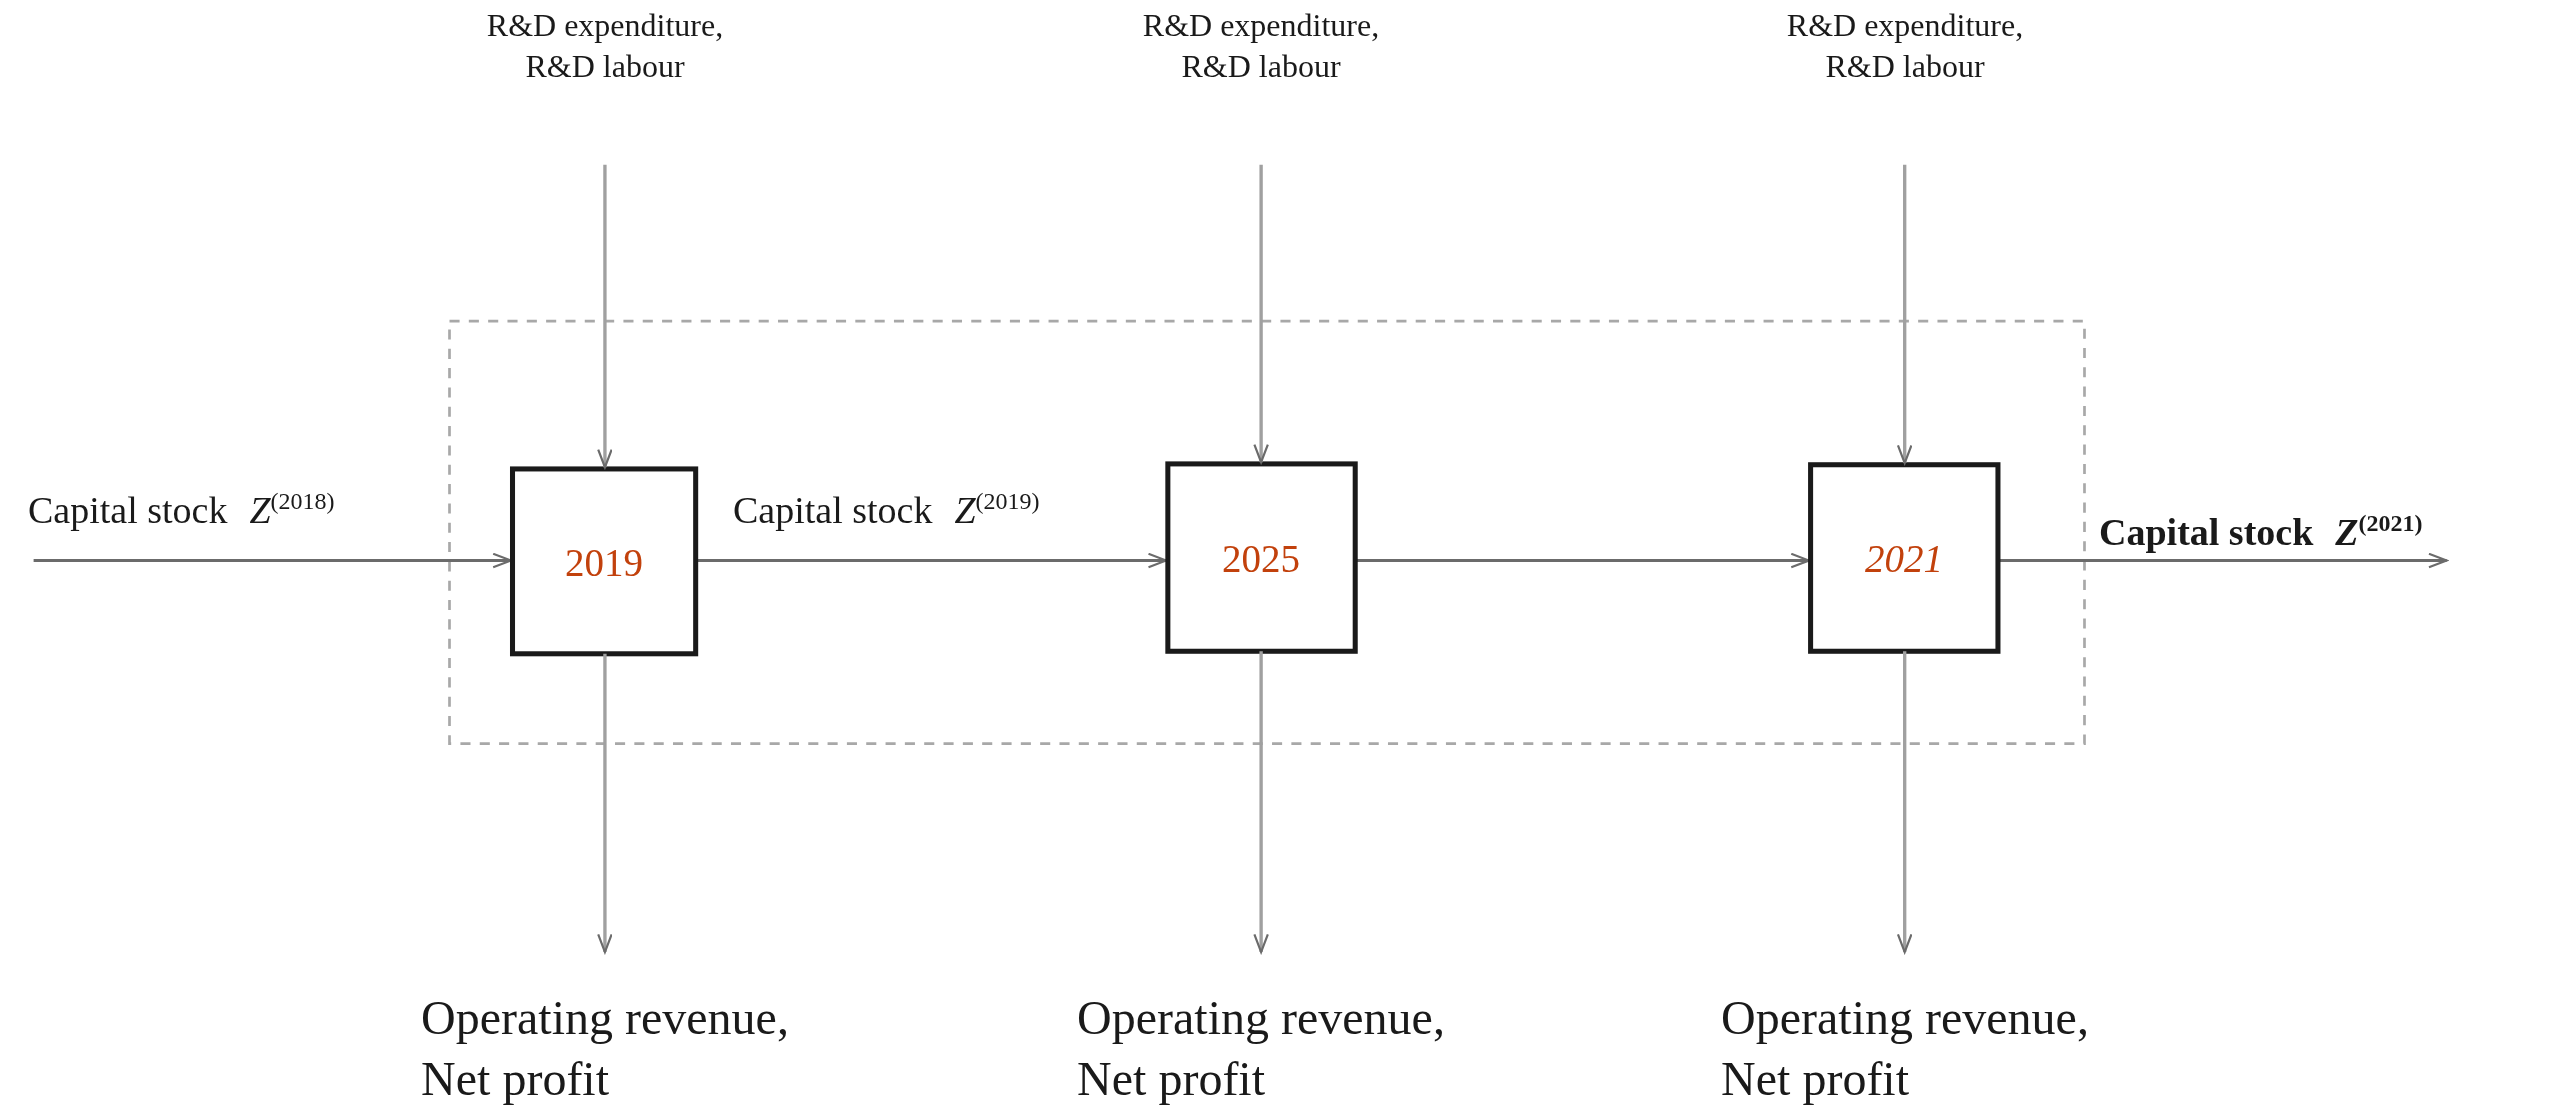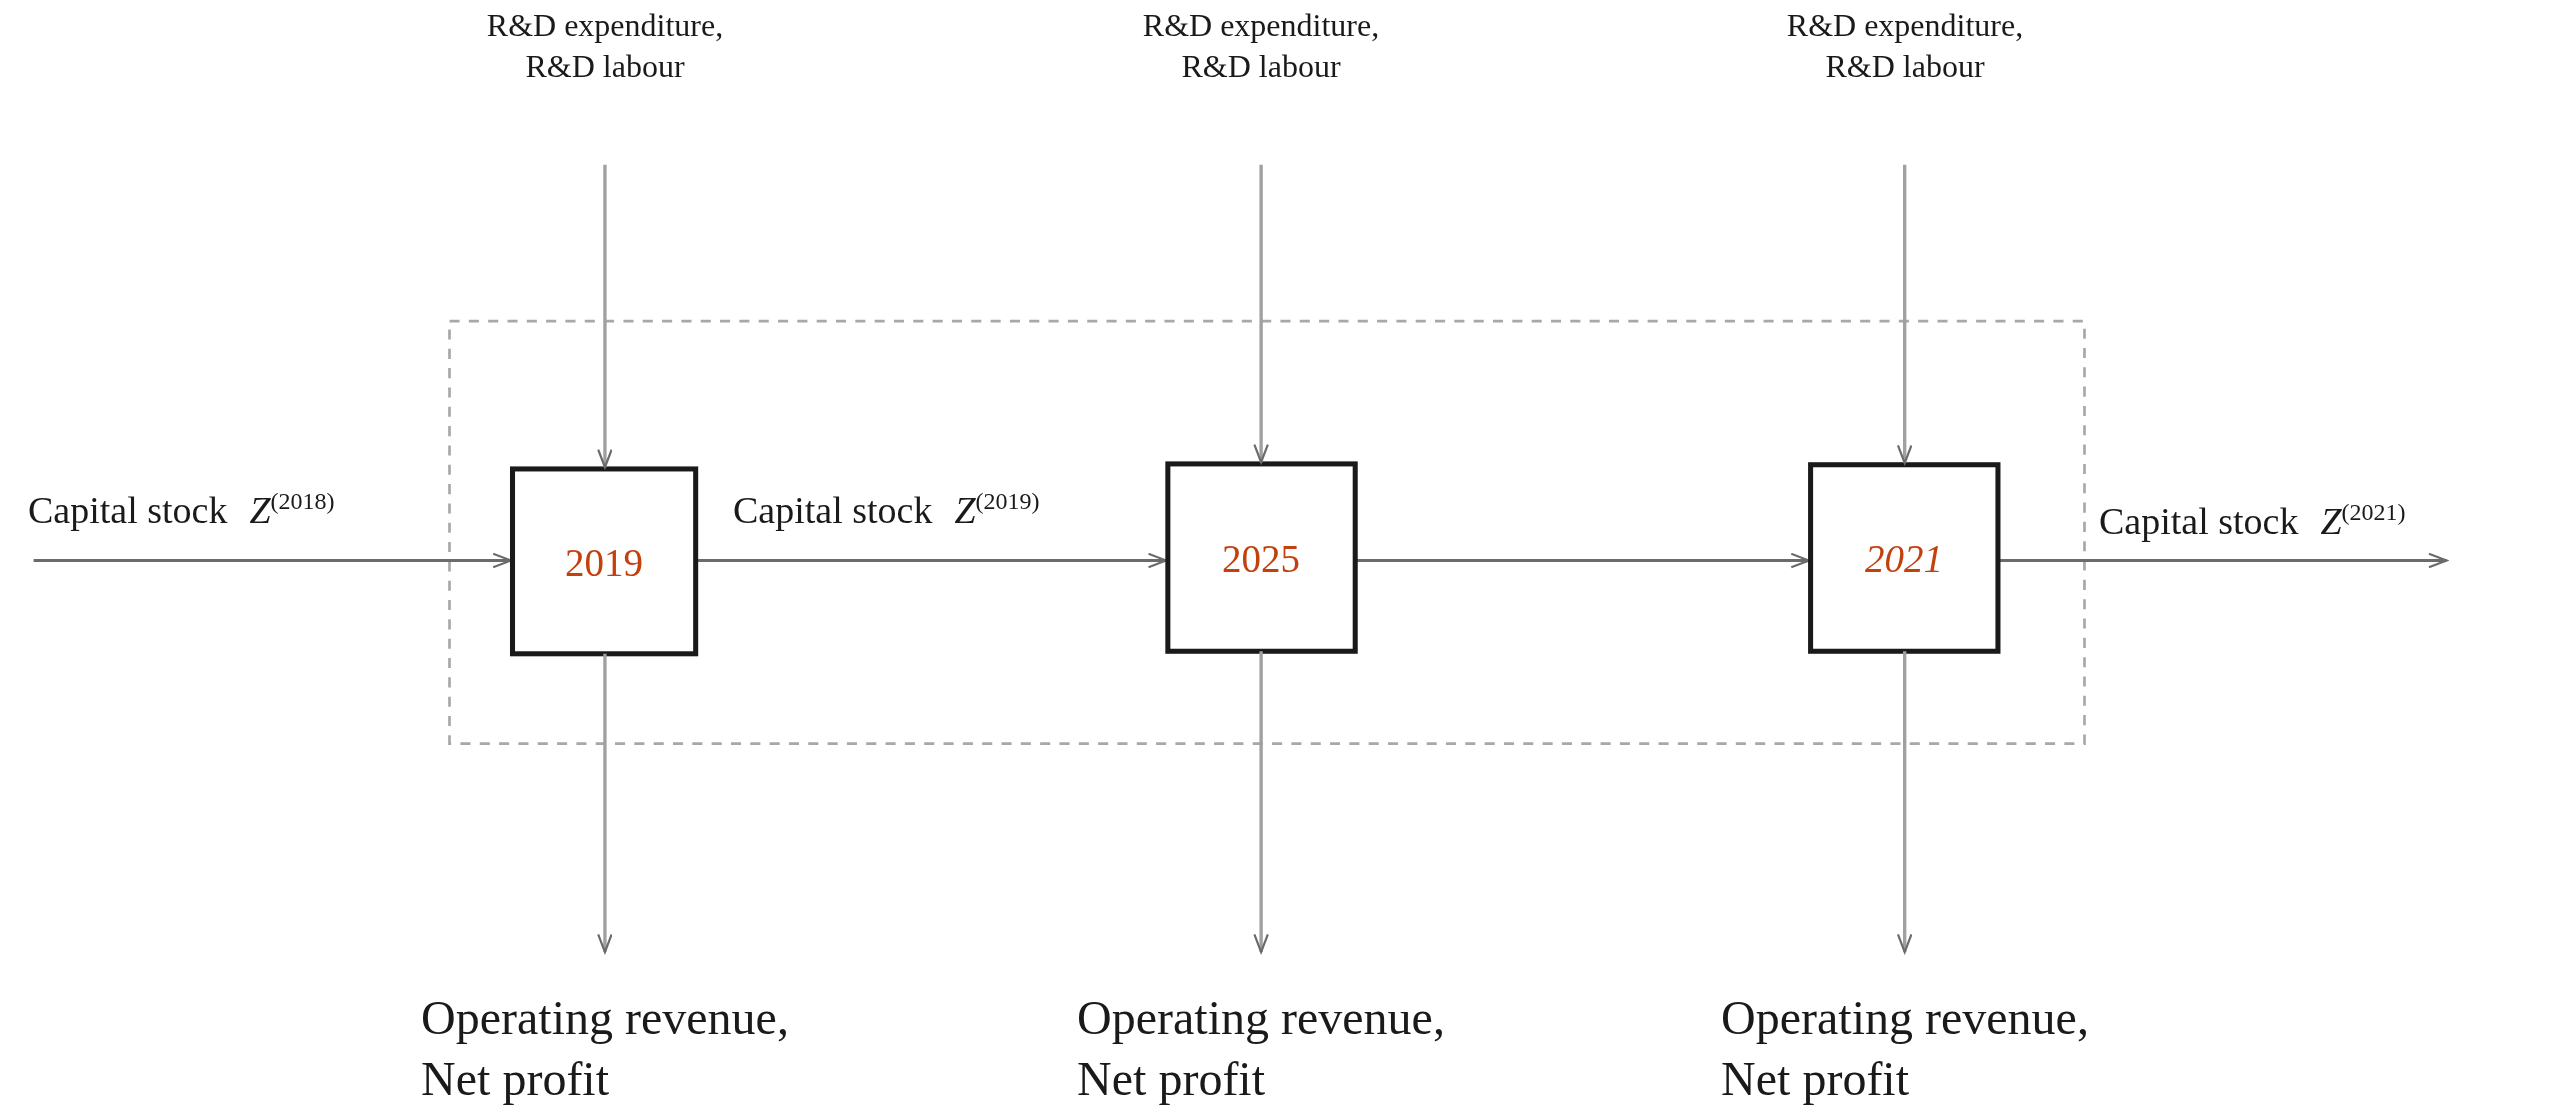--- a/index.html
+++ b/index.html
@@ -123,21 +123,21 @@
 
   <div class="txt flow-label" style="left:28px; top:486px;">
     <span>Capital stock</span><span class="gap"></span><span class="zsym">Z</span><span class="sup">(2018)</span>
   </div>
 
   <div class="txt flow-label" style="left:733px; top:486px;text-align:center;">
     <span>Capital stock</span><span class="gap"></span><span class="zsym">Z</span><span class="sup">(2019)</span>
   </div>
 
 
-  <div class="txt flow-label" style="left:2099px; top:497px;">
+  <div class="txt flow-label" style="left:2099px; top:508px;font-weight:bold;">
     <span>Capital stock</span><span class="gap"></span><span class="zsym">Z</span><span class="sup">(2021)</span>
   </div>
 
   <div class="box-label" style="left:604px; top:562px;">2019</div>
   <div class="box-label" style="left:1261px; top:558px;">2025</div>
   <div class="box-label" style="left:1904px; top:558px;font-style:italic;">2021</div>
 
 </div>
 
 

